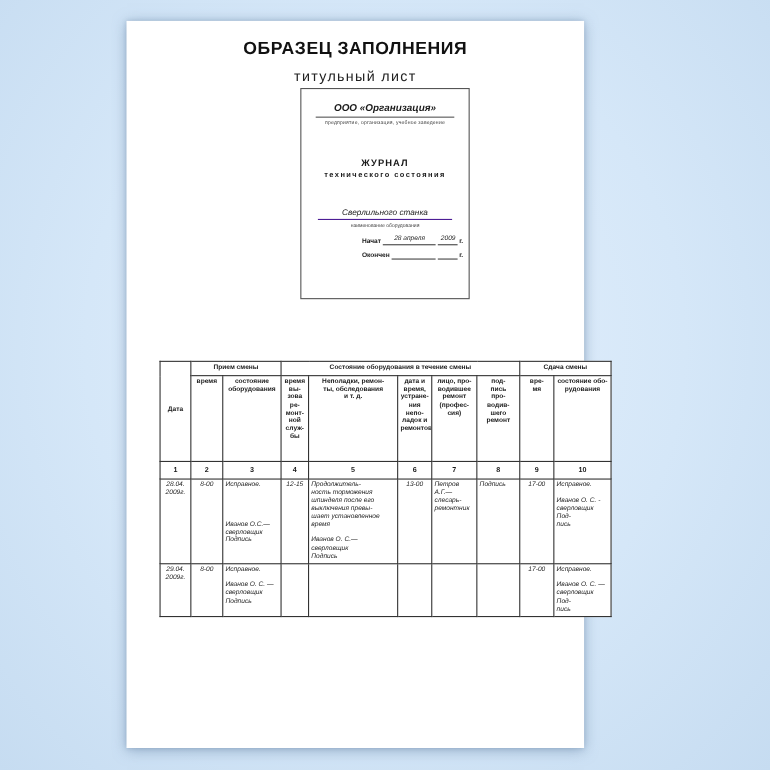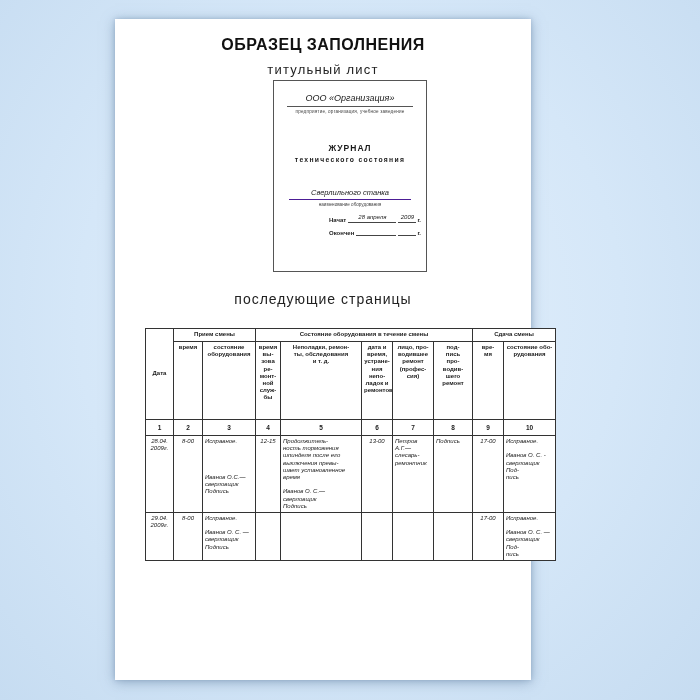--- a/index.html
+++ b/index.html
@@ -27,21 +27,21 @@
     position: absolute; top: 272px; left: 0; width: 100%;
     text-align: center; font-size: 14px; letter-spacing: 1px; color: #222;
   }
   
   .title-card {
     position: absolute; left: 158px; top: 61px; width: 154px; height: 192px;
     border: 1px solid #555; background: #fff; box-sizing: border-box;
   }
   .org-name {
     margin: 12px 13px 0; padding-bottom: 3px; border-bottom: 1px solid #555;
-    text-align: center; font-style: italic; font-weight: 400; font-size: 9px;
+    text-align: center; font-style: italic; font-weight: 700; font-size: 9px;
   }
   .org-caption {
     margin-top: 2px; text-align: center; font-size: 4.6px; color: #444; letter-spacing: 0.2px;
   }
   .journal-name { margin-top: 29px; text-align: center; font-weight: bold; font-size: 8.5px; letter-spacing: 1px; }
   .journal-name2 { margin-top: 3px; text-align: center; font-weight: bold; font-size: 6.8px; letter-spacing: 1.3px; }
   .equip-name {
     margin: 25px 15px 0; padding-bottom: 2px; border-bottom: 1px solid #4c1d95;
     text-align: center; font-style: italic; font-size: 7.5px;
   }
@@ -104,21 +104,20 @@
       </div>
       <div class="date-line">
         <span class="date-label">Окончен</span>
         <span class="date-slot slot-wide"></span>
         <span class="date-slot slot-year"></span>
         <span class="date-suffix">г.</span>
       </div>
     </div>
   </div>
 
-  <div class="doc-subtitle-2">последующие страницы</div>
 
   <table class="journal-table">
     <colgroup>
       <col style="width:28px">
         <col style="width:29px">
         <col style="width:53px">
       <col style="width:25px">
         <col style="width:81px">
         <col style="width:31px">
       <col style="width:41px">

